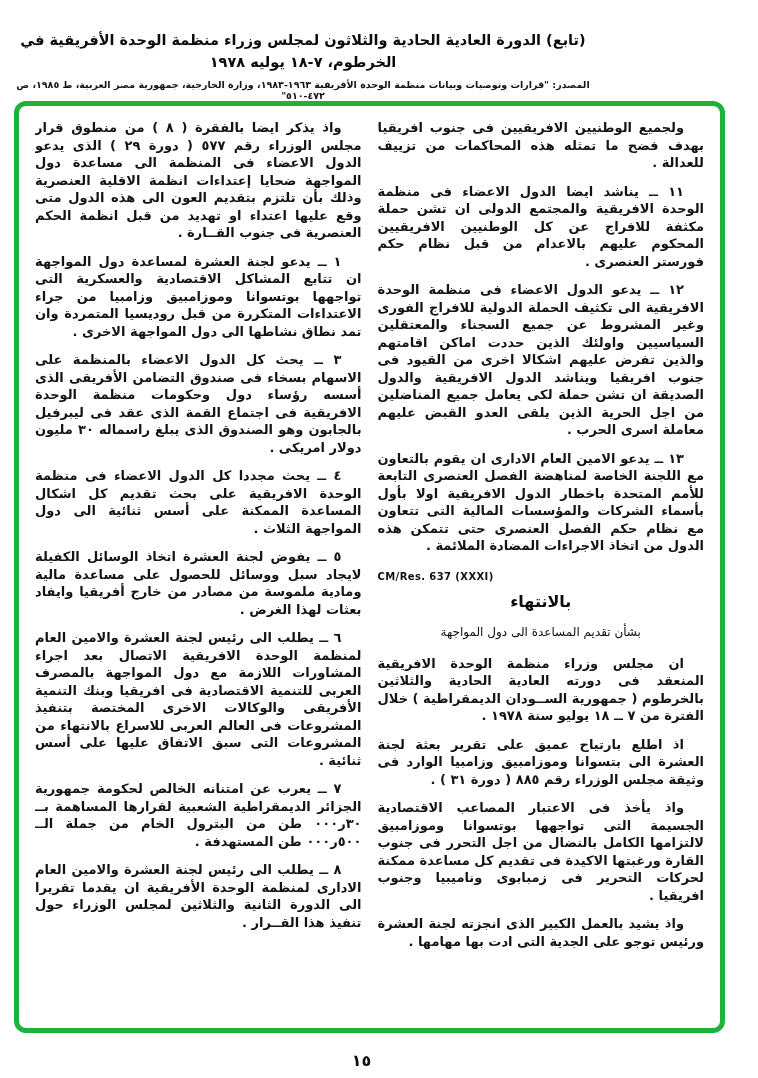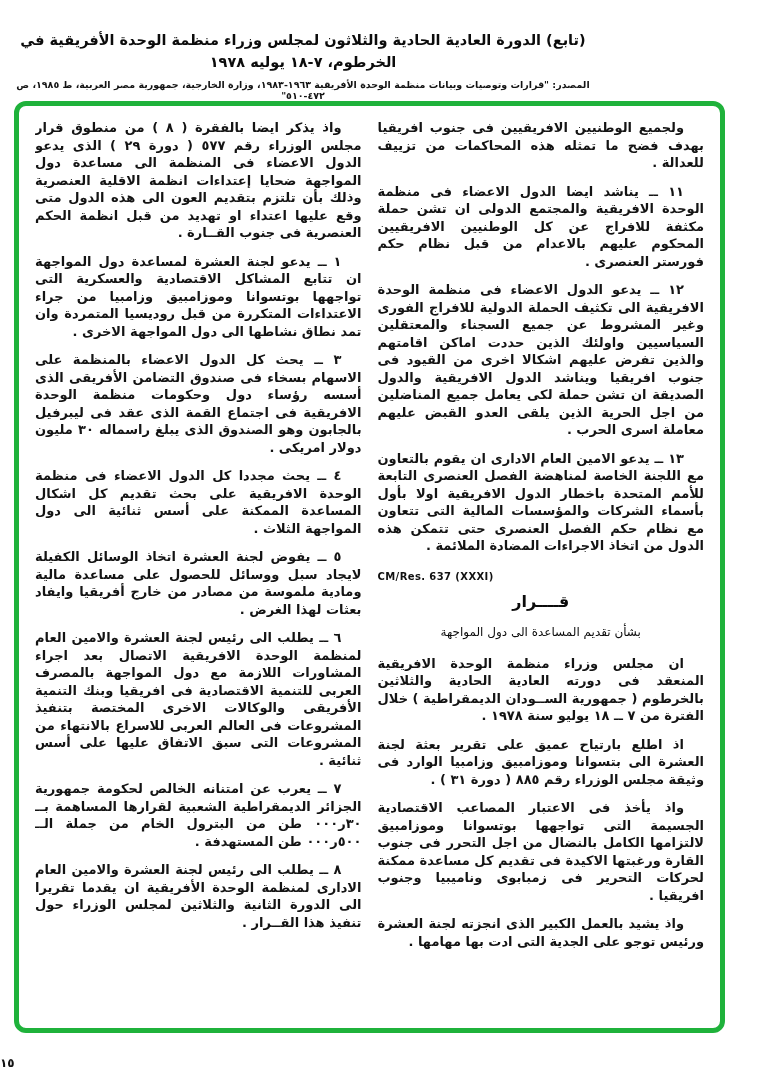--- a/index.html
+++ b/index.html
@@ -37,41 +37,41 @@
     direction:ltr;text-align:left;margin:16px 0 8px 0;
     font-size:10px;font-weight:700;letter-spacing:.4px;color:#111;
   }
   .blk.h1{
     text-align:center;font-size:16px;font-weight:900;margin:10px 0 14px 0;color:#0c0c0c;
   }
   .blk.h2{
     text-align:center;font-size:12px;font-weight:400;margin:0 0 16px 0;color:#0c0c0c;
   }
   .page-number{
-    position:absolute;left:0;bottom:8px;width:723px;text-align:left;
-    font-size:12px;font-weight:700;color:#111;direction:rtl;
+    position:absolute;left:0;bottom:8px;width:723px;text-align:center;
+    font-size:16px;font-weight:700;color:#111;direction:rtl;
   }
 </style>
 </head>
 <body>
 
 <div class="header">
   <div class="title">(تابع) الدورة العادية الحادية والثلاثون لمجلس وزراء منظمة الوحدة الأفريقية في الخرطوم، ٧-١٨ يوليه ١٩٧٨</div>
   <div class="source">المصدر: "قرارات وتوصيات وبيانات منظمة الوحدة الأفريقية ١٩٦٣-١٩٨٣، وزارة الخارجية، جمهورية مصر العربية، ط ١٩٨٥، ص ٤٧٢-٥١٠"</div>
 </div>
 
 <div class="frame">
   <div class="columns">
     <div class="col">
         <p class="blk p">ولجميع الوطنيين الافريقيين فى جنوب افريقيا بهدف فضح ما تمثله هذه المحاكمات من تزييف للعدالة .</p>
         <p class="blk p">١١ ــ يناشد ايضا الدول الاعضاء فى منظمة الوحدة الافريقية والمجتمع الدولى ان تشن حملة مكثفة للافراج عن كل الوطنيين الافريقيين المحكوم عليهم بالاعدام من قبل نظام حكم فورستر العنصرى .</p>
         <p class="blk p">١٢ ــ يدعو الدول الاعضاء فى منظمة الوحدة الافريقية الى تكثيف الحملة الدولية للافراج الفورى وغير المشروط عن جميع السجناء والمعتقلين السياسيين واولئك الذين حددت اماكن اقامتهم والذين تفرض عليهم اشكالا اخرى من القيود فى جنوب افريقيا ويناشد الدول الافريقية والدول الصديقة ان تشن حملة لكى يعامل جميع المناضلين من اجل الحرية الذين يلقى العدو القبض عليهم معاملة اسرى الحرب .</p>
         <p class="blk p">١٣ ــ يدعو الامين العام الادارى ان يقوم بالتعاون مع اللجنة الخاصة لمناهضة الفصل العنصرى التابعة للأمم المتحدة باخطار الدول الافريقية اولا بأول بأسماء الشركات والمؤسسات المالية التى تتعاون مع نظام حكم الفصل العنصرى حتى تتمكن هذه الدول من اتخاذ الاجراءات المضادة الملائمة .</p>
         <div class="blk ref">CM/Res. 637 (XXXI)</div>
-        <div class="blk h1">قــــرار</div>
+        <div class="blk h1">بالانتهاء</div>
         <div class="blk h2">بشأن تقديم المساعدة الى دول المواجهة</div>
         <p class="blk p">ان مجلس وزراء منظمة الوحدة الافريقية المنعقد فى دورته العادية الحادية والثلاثين بالخرطوم ( جمهورية الســودان الديمقراطية ) خلال الفترة من ٧ ــ ١٨ يوليو سنة ١٩٧٨ .</p>
         <p class="blk p">اذ اطلع بارتياح عميق على تقرير بعثة لجنة العشرة الى بتسوانا وموزامبيق وزامبيا الوارد فى وثيقة مجلس الوزراء رقم ٨٨٥ ( دورة ٣١ ) .</p>
         <p class="blk p">واذ يأخذ فى الاعتبار المصاعب الاقتصادية الجسيمة التى تواجهها بوتسوانا وموزامبيق لالتزامها الكامل بالنضال من اجل التحرر فى جنوب القارة ورغبتها الاكيدة فى تقديم كل مساعدة ممكنة لحركات التحرير فى زمبابوى وناميبيا وجنوب افريقيا .</p>
         <p class="blk p">واذ يشيد بالعمل الكبير الذى انجزته لجنة العشرة ورئيس توجو على الجدية التى ادت بها مهامها .</p>
       </div>
     <div class="col">
         <p class="blk p">واذ يذكر ايضا بالفقرة ( ٨ ) من منطوق قرار مجلس الوزراء رقم ٥٧٧ ( دورة ٢٩ ) الذى يدعو الدول الاعضاء فى المنظمة الى مساعدة دول المواجهة ضحايا إعتداءات انظمة الاقلية العنصرية وذلك بأن تلتزم بتقديم العون الى هذه الدول متى وقع عليها اعتداء او تهديد من قبل انظمة الحكم العنصرية فى جنوب القــارة .</p>
         <p class="blk p">١ ــ يدعو لجنة العشرة لمساعدة دول المواجهة ان تتابع المشاكل الاقتصادية والعسكرية التى تواجهها بوتسوانا وموزامبيق وزامبيا من جراء الاعتداءات المتكررة من قبل روديسيا المتمردة وان تمد نطاق نشاطها الى دول المواجهة الاخرى .</p>
         <p class="blk p">٣ ــ يحث كل الدول الاعضاء بالمنظمة على الاسهام بسخاء فى صندوق التضامن الأفريقى الذى أسسه رؤساء دول وحكومات منظمة الوحدة الافريقية فى اجتماع القمة الذى عقد فى ليبرفيل بالجابون وهو الصندوق الذى يبلغ راسماله ٣٠ مليون دولار امريكى .</p>

